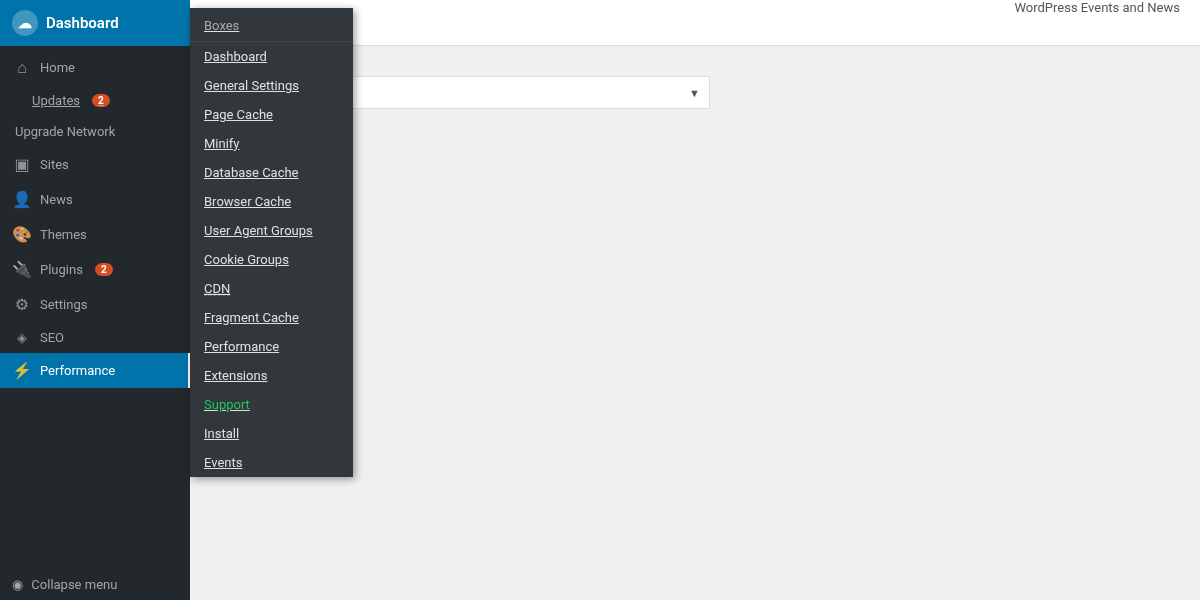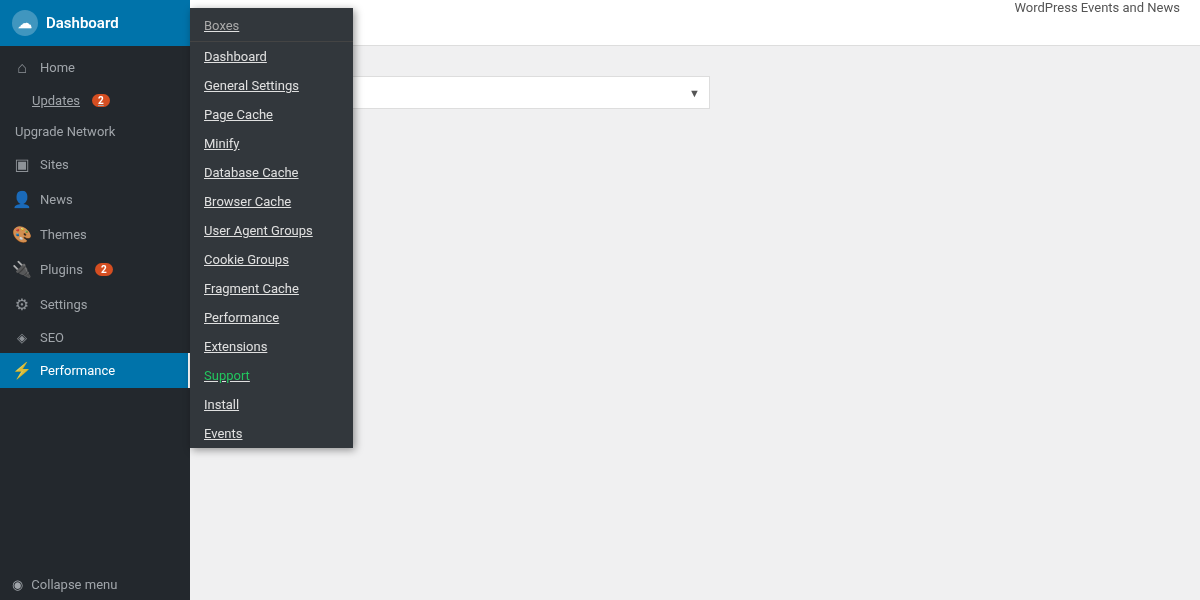--- a/index.html
+++ b/index.html
@@ -241,20 +241,21 @@
 <div id="dropdown-overlay">
   <div class="dropdown-header">Boxes</div>
   <div class="dropdown-item">Dashboard</div>
   <div class="dropdown-item">General Settings</div>
   <div class="dropdown-item">Page Cache</div>
   <div class="dropdown-item">Minify</div>
   <div class="dropdown-item">Database Cache</div>
   <div class="dropdown-item">Browser Cache</div>
   <div class="dropdown-item">User Agent Groups</div>
   <div class="dropdown-item">Cookie Groups</div>
+  <div class="dropdown-item underline" style="text-decoration:underline;text-decoration-style:dashed;">CDN</div>
   <div class="dropdown-item">Fragment Cache</div>
   <div class="dropdown-item">Performance</div>
   <div class="dropdown-item">Extensions</div>
   <div class="dropdown-item highlight" style="color:#22c55e;">Support</div>
   <div class="dropdown-item">Install</div>
   <div class="dropdown-item">Events</div>
 </div>
 
 <div id="main">
   <div class="main-topbar">

